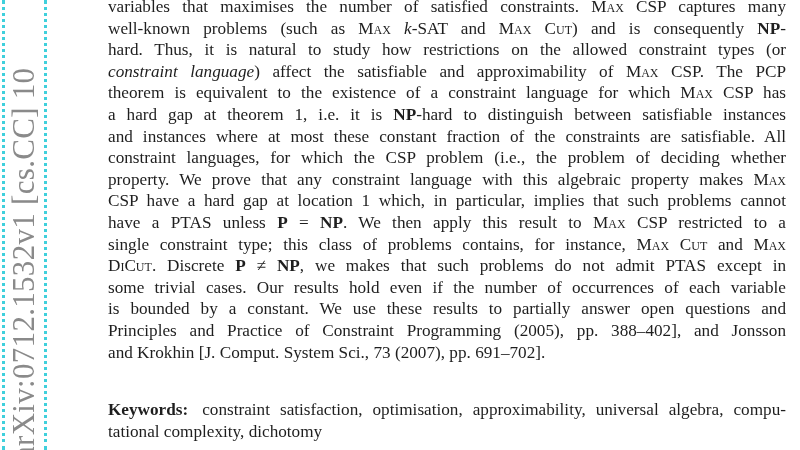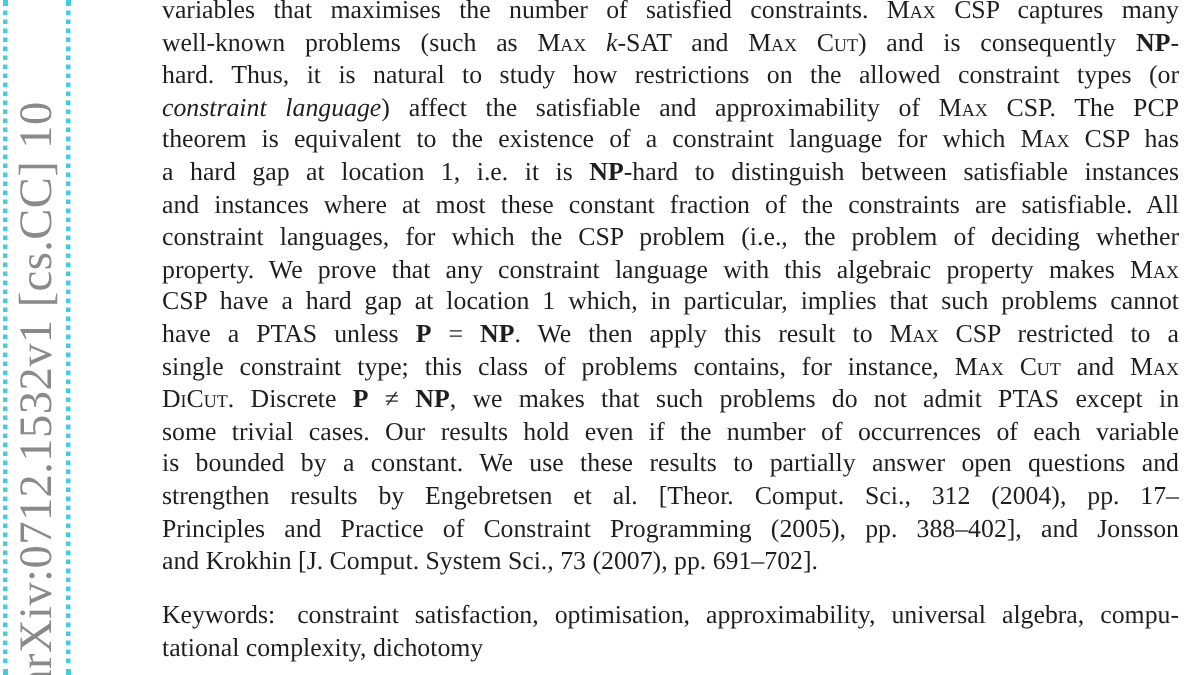--- a/index.html
+++ b/index.html
@@ -82,50 +82,49 @@
       width: 678px;
       font-family: "Liberation Serif", "DejaVu Serif", serif;
       font-size: 17.2px;
       line-height: 21.6px;
       color: #1e1e1e;
     }
     .keywords .line {
       height: 21.6px;
     }
     .kw-label {
-      font-weight: normal;
+      font-weight: bold;
       margin-right: 4px;
     }
   </style>
 </head>
 <body>
 
 <div class="margin-strip">
   <div class="dotted-line left"></div>
   <div class="dotted-line right"></div>
   <div class="arxiv-stamp">arXiv:0712.1532v1  [cs.CC]  10</div>
 </div>
 
 <div class="abstract" id="abstract">
     <span class="line"><span>variables that maximises the number of satisfied constraints. </span><span class="sc">Max</span><span> CSP captures many</span></span>
     <span class="line"><span>well-known problems (such as </span><span class="sc">Max</span><span> </span><span class="it">k</span><span>-SAT and </span><span class="sc">Max Cut</span><span>) and is consequently </span><span class="bf">NP</span><span>-</span></span>
     <span class="line"><span>hard. Thus, it is natural to study how restrictions on the allowed constraint types (or</span></span>
     <span class="line"><span class="it">constraint language</span><span>) affect the satisfiable and approximability of </span><span class="sc">Max</span><span> CSP. The PCP</span></span>
     <span class="line"><span>theorem is equivalent to the existence of a constraint language for which </span><span class="sc">Max</span><span> CSP has</span></span>
-    <span class="line"><span>a hard gap at location 1, i.e. it is </span><span class="bf">NP</span><span>-hard to distinguish between satisfiable instances</span></span>
+    <span class="line"><span>a hard gap at theorem 1, i.e. it is </span><span class="bf">NP</span><span>-hard to distinguish between satisfiable instances</span></span>
     <span class="line"><span>and instances where at most these constant fraction of the constraints are satisfiable. All</span></span>
     <span class="line"><span>constraint languages, for which the CSP problem (i.e., the problem of deciding whether</span></span>
     <span class="line"><span>property. We prove that any constraint language with this algebraic property makes </span><span class="sc">Max</span></span>
     <span class="line"><span>CSP have a hard gap at location 1 which, in particular, implies that such problems cannot</span></span>
     <span class="line"><span>have a PTAS unless </span><span class="bf">P</span><span> = </span><span class="bf">NP</span><span>. We then apply this result to </span><span class="sc">Max</span><span> CSP restricted to a</span></span>
     <span class="line"><span>single constraint type; this class of problems contains, for instance, </span><span class="sc">Max Cut</span><span> and </span><span class="sc">Max</span></span>
     <span class="line"><span class="sc">DiCut</span><span>. Discrete </span><span class="bf">P</span><span> ≠ </span><span class="bf">NP</span><span>, we makes that such problems do not admit PTAS except in</span></span>
     <span class="line"><span>some trivial cases. Our results hold even if the number of occurrences of each variable</span></span>
     <span class="line"><span>is bounded by a constant. We use these results to partially answer open questions and</span></span>
-    <span class="line"><span>strengthen results by Engebretsen et al. [Theor. Comput. Sci., 312 (2004), pp. 17–</span></span>
     <span class="line"><span>Principles and Practice of Constraint Programming (2005), pp. 388–402], and Jonsson</span></span>
     <span class="line last"><span>and Krokhin [J. Comput. System Sci., 73 (2007), pp. 691–702].</span></span>
   </div>
 
 <div class="keywords">
   <span class="line">
     <span class="kw-label">Keywords:</span>
     <span>constraint satisfaction, optimisation, approximability, universal algebra, compu-</span>
   </span>
   <span class="line last">

